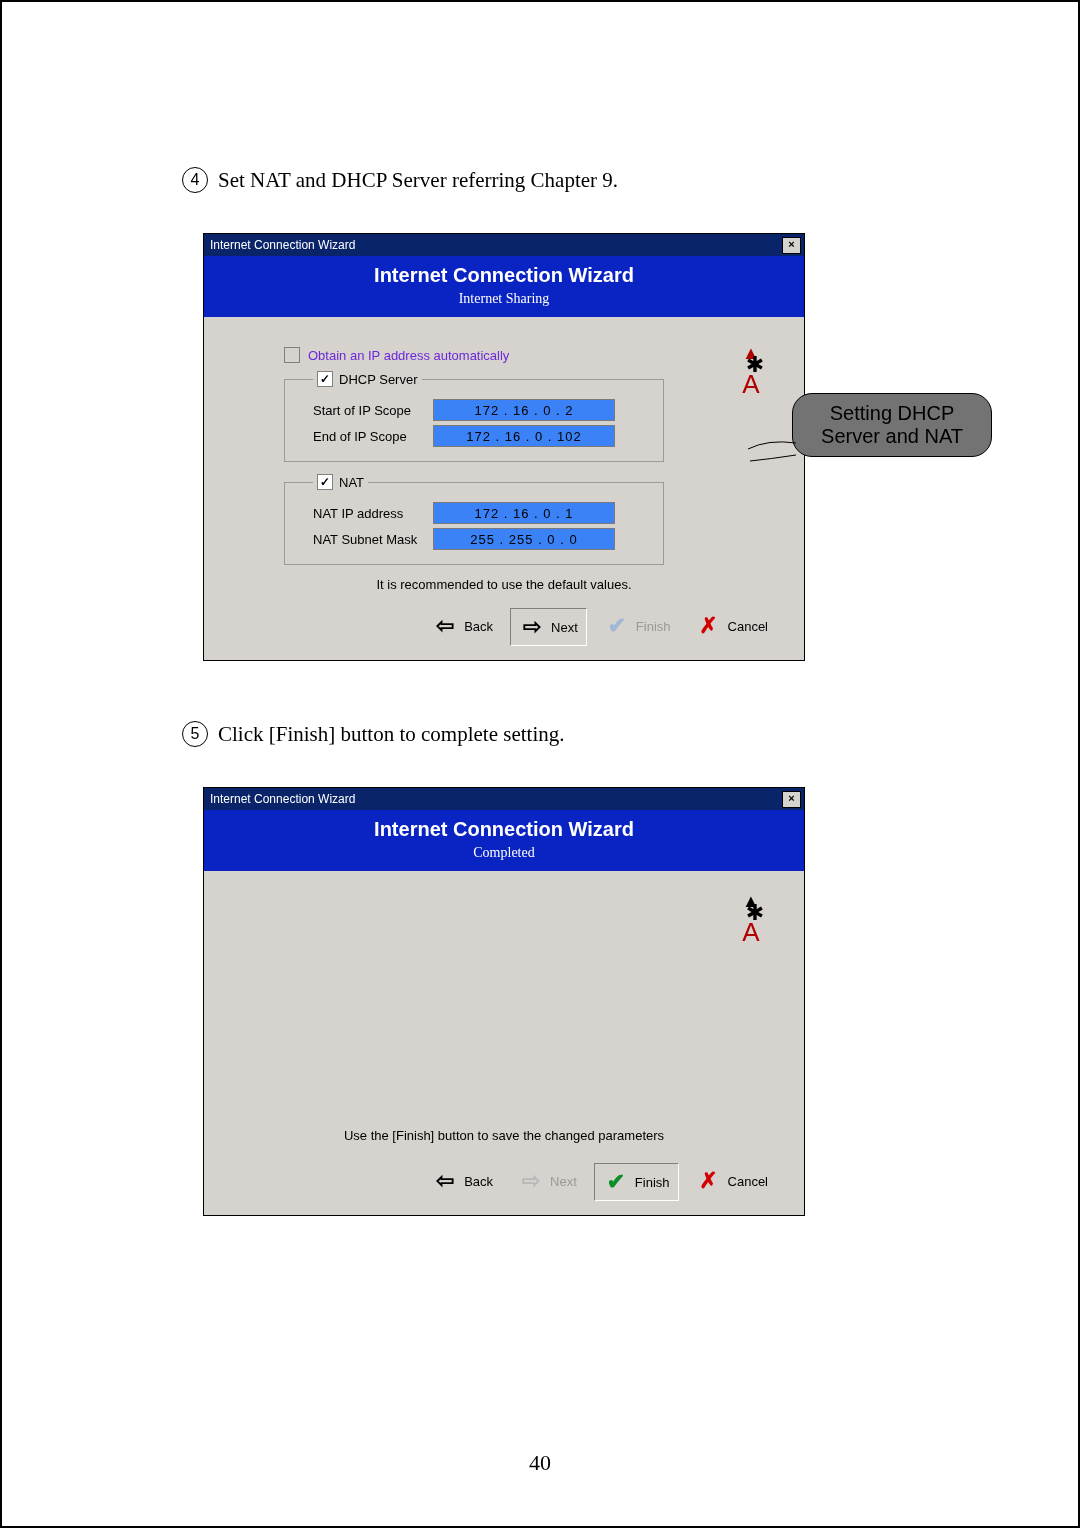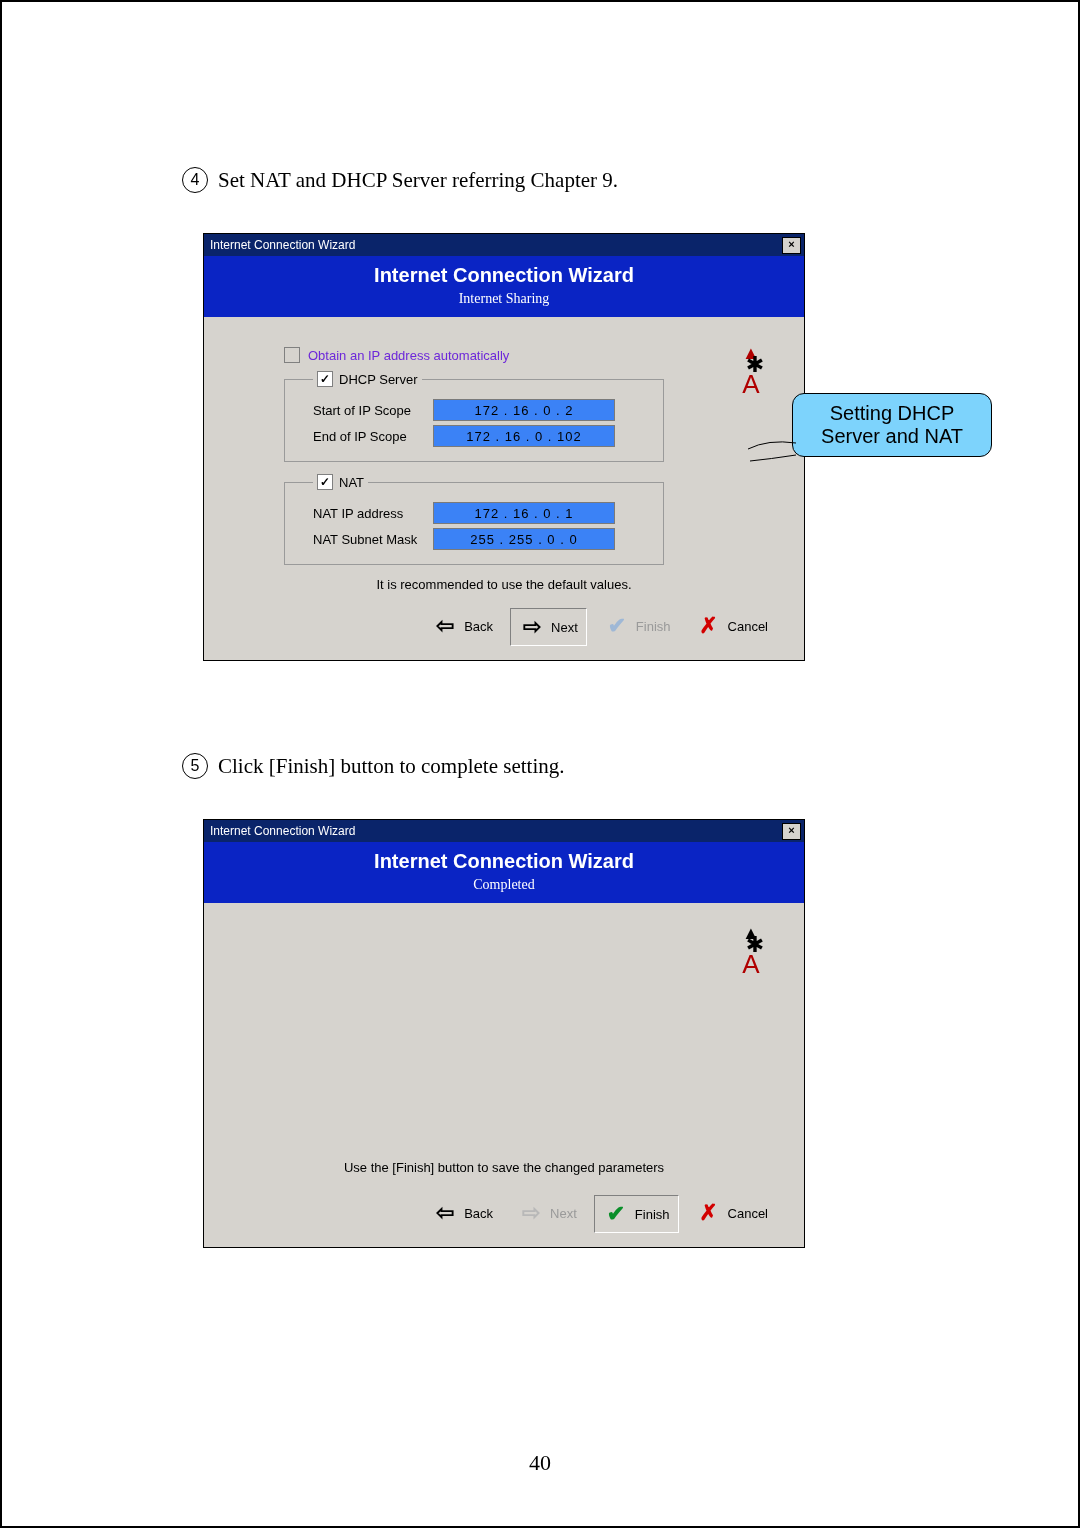--- a/index.html
+++ b/index.html
@@ -36,21 +36,21 @@
     border: 1.5px solid #000;
     border-radius: 50%;
     display: inline-flex;
     align-items: center;
     justify-content: center;
     font-size: 16px;
     font-family: Arial, sans-serif;
   }
   .dialog-wrap {
     position: relative;
-    margin-bottom: 92px;
+    margin-bottom: 60px;
     padding-left: 21px;
   }
   .dialog {
     width: 600px;
     background: #d6d3ce;
     border: 1px solid #000;
     font-family: Tahoma, Arial, sans-serif;
     font-size: 13px;
     color: #000;
   }
@@ -237,23 +237,23 @@
     position: absolute;
     left: 610px;
     top: 160px;
     width: 200px;
     font-family: Arial, sans-serif;
     font-size: 20px;
     text-align: center;
   }
   .callout-bubble {
     border: 1px solid #000;
-    border-radius: 12px;
+    border-radius: 20px;
     padding: 8px 10px;
-    background: #7dd3fc;
+    background: #737373;
   }
   .callout-tail {
     position: absolute;
     left: -44px;
     top: 44px;
     width: 50px;
     height: 24px;
   }
   .callout-tail svg { overflow: visible; }
   .completed-body {

